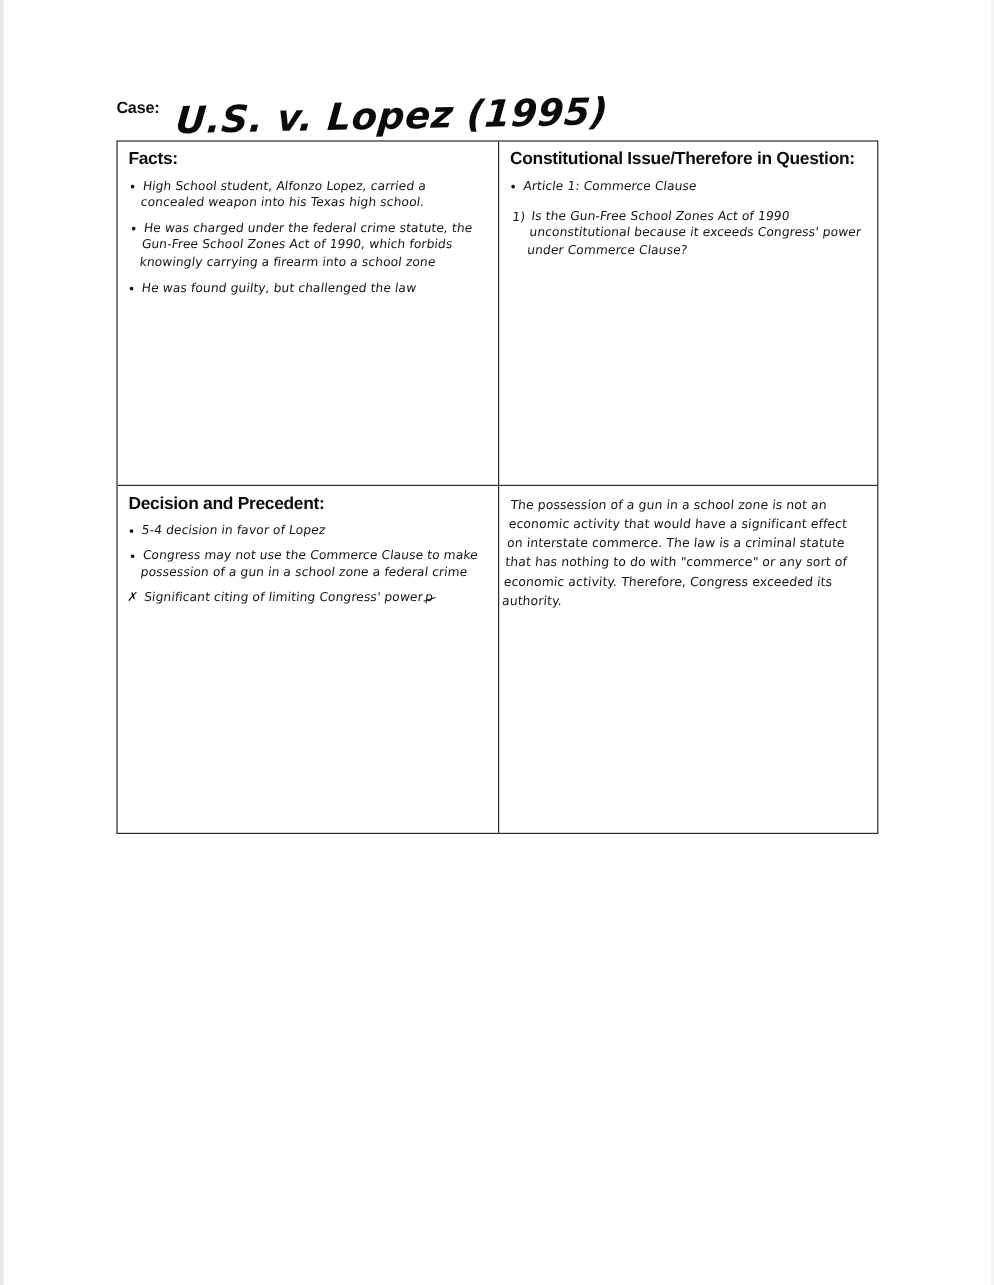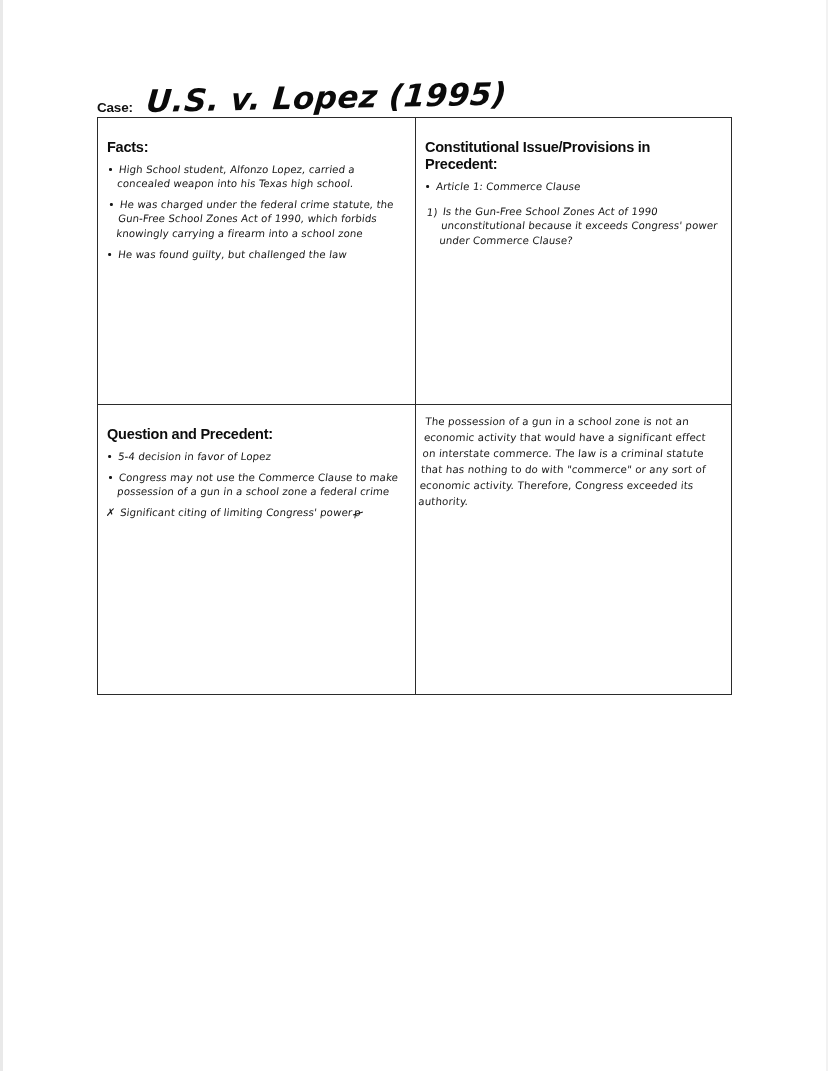--- a/index.html
+++ b/index.html
@@ -37,21 +37,21 @@
   .case-row {
     position: absolute;
     left: 97px;
     top: 72px;
     width: 640px;
     height: 45px;
   }
   .case-label {
     position: absolute;
     left: 0;
-    bottom: 2px;
+    bottom: 20px;
     font-size: 13.5px;
     font-weight: bold;
     color: #111;
     letter-spacing: -0.2px;
   }
   .case-value {
     position: absolute;
     left: 48px;
     bottom: -2px;
     font-family: "DejaVu Sans", sans-serif;
@@ -87,21 +87,21 @@
   }
   .cell.border-r { border-right: 1.6px solid #2b2b2b; }
   .cell.border-b { border-bottom: 1.6px solid #2b2b2b; }
 
   .cell-title {
     font-family: "Liberation Sans", sans-serif;
     font-size: 14.5px;
     font-weight: bold;
     color: #0d0d0d;
     line-height: 1.18;
-    margin: 14px 0 7px 0;
+    margin: 0 0 7px 0;
     letter-spacing: -0.25px;
   }
 
   
   .hand {
     font-family: "DejaVu Sans", sans-serif;
     color: #161616;
     font-size: 10.2px;
     line-height: 1.42;
     letter-spacing: 0.1px;
@@ -193,35 +193,35 @@
         <span>He was charged under the federal crime statute, the Gun-Free School Zones Act of 1990, which forbids knowingly carrying a firearm into a school zone</span>
       </li>
       <li>
         <span class="bullet-dot"></span>
         <span>He was found guilty, but challenged the law</span>
       </li>
     </ul>
   </div>
 
   <div class="cell border-b">
-    <div class="cell-title">Constitutional Issue/Provisions in Precedent:</div>
+    <div class="cell-title">Constitutional Issue/Therefore in Question:</div>
     <ul class="hand hand-list">
       <li>
         <span class="bullet-dot"></span>
         <span>Article 1: Commerce Clause</span>
       </li>
       <li class="numbered" style="margin-top:10px;">
         <span class="marker-num">1)</span>
         <span>Is the Gun-Free School Zones Act of 1990 unconstitutional because it exceeds Congress' power under Commerce Clause?</span>
       </li>
     </ul>
   </div>
 
   <div class="cell border-r">
-    <div class="cell-title">Question and Precedent:</div>
+    <div class="cell-title">Decision and Precedent:</div>
     <ul class="hand hand-list">
       <li>
         <span class="bullet-dot"></span>
         <span>5-4 decision in favor of Lopez</span>
       </li>
       <li>
         <span class="bullet-dot"></span>
         <span>Congress may not use the Commerce Clause to make possession of a gun in a school zone a federal crime</span>
       </li>
       <li class="starred">

